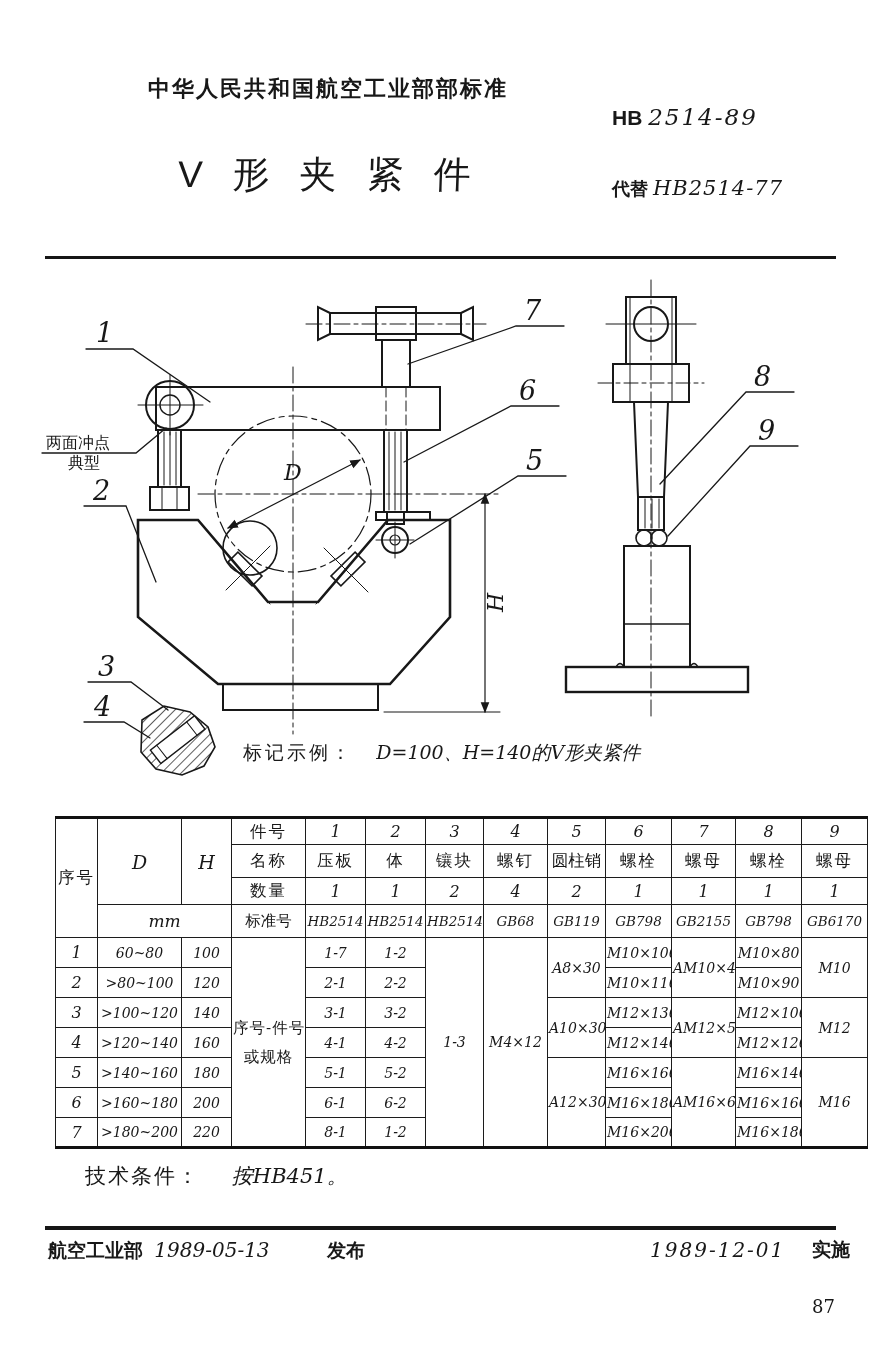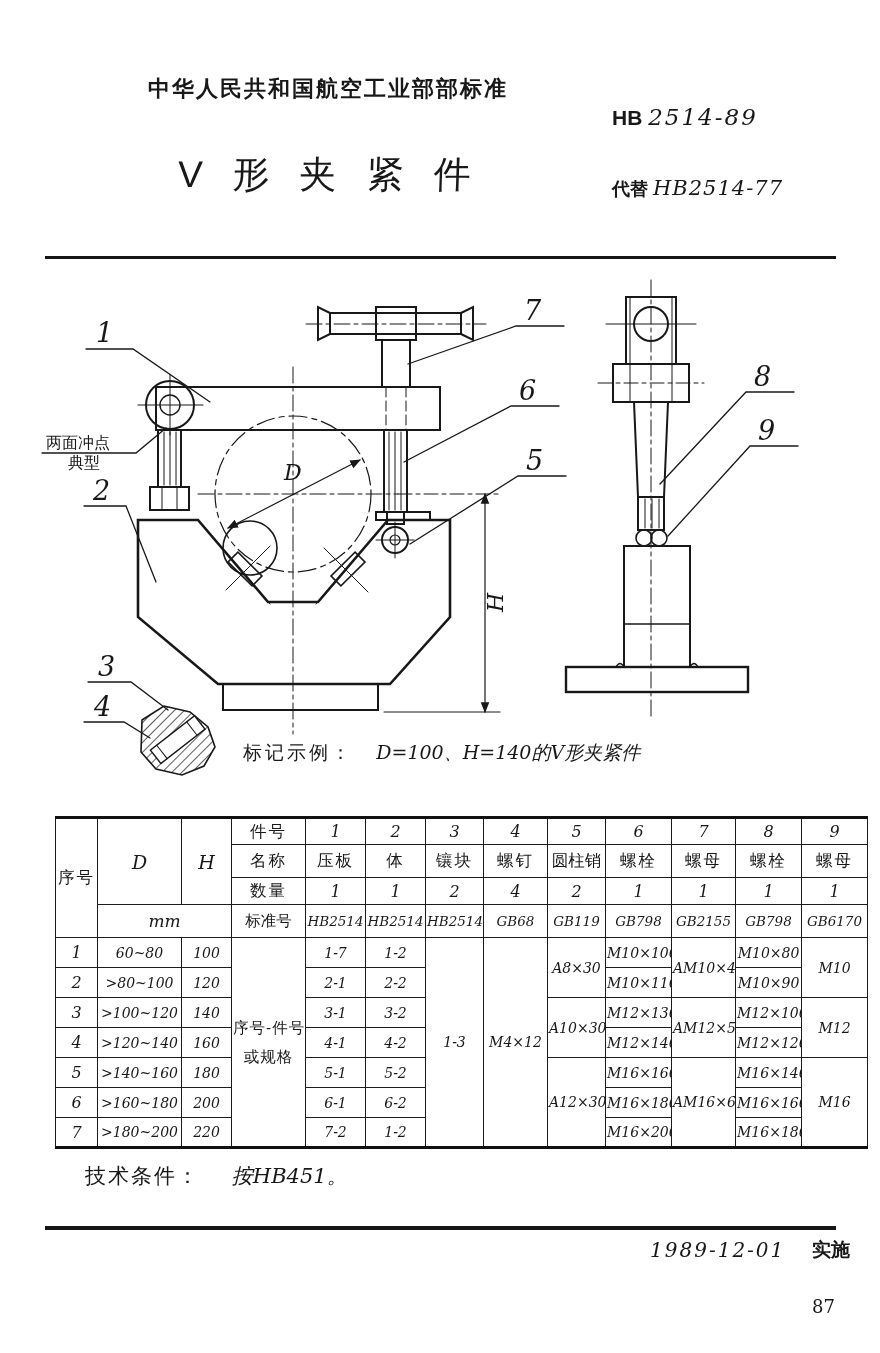--- a/index.html
+++ b/index.html
@@ -361,31 +361,36 @@
       <td class="val">200</td>
       <td class="val">6-1</td>
       <td class="val">6-2</td>
       <td class="val">M16×180</td>
       <td class="val">M16×160</td>
     </tr>
     <tr class="br">
       <td class="num">7</td>
       <td class="val">&gt;180~200</td>
       <td class="val">220</td>
-      <td class="val">7-2</td>
+      <td class="val">8-1</td>
       <td class="val">1-2</td>
       <td class="val">M16×200</td>
       <td class="val">M16×180</td>
     </tr>
   </tbody>
     </table>
 
   <div class="abs tech-note">
     <span class="lbl hand-cn">技术条件：</span>
     <span class="hand">按HB451。</span>
   </div>
 
   <div class="abs rule bottom-rule"></div>
+  <div class="abs footer-left">
+    <span class="print-bold">航空工业部</span>
+    <span class="hand">1989-05-13</span>
+    <span class="print-bold pub">发布</span>
+  </div>
   <div class="abs footer-right-date hand">1989-12-01</div>
   <div class="abs footer-right-impl print-bold">实施</div>
   <div class="abs page-no">87</div>
 
 </div>
 
 </body></html>

